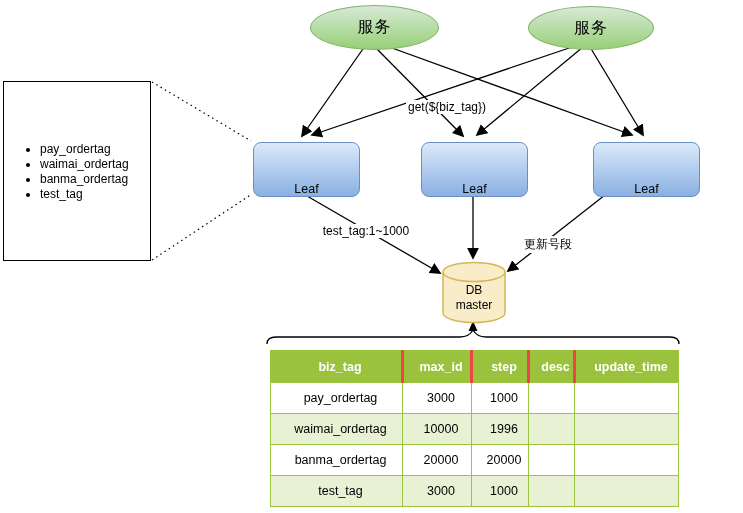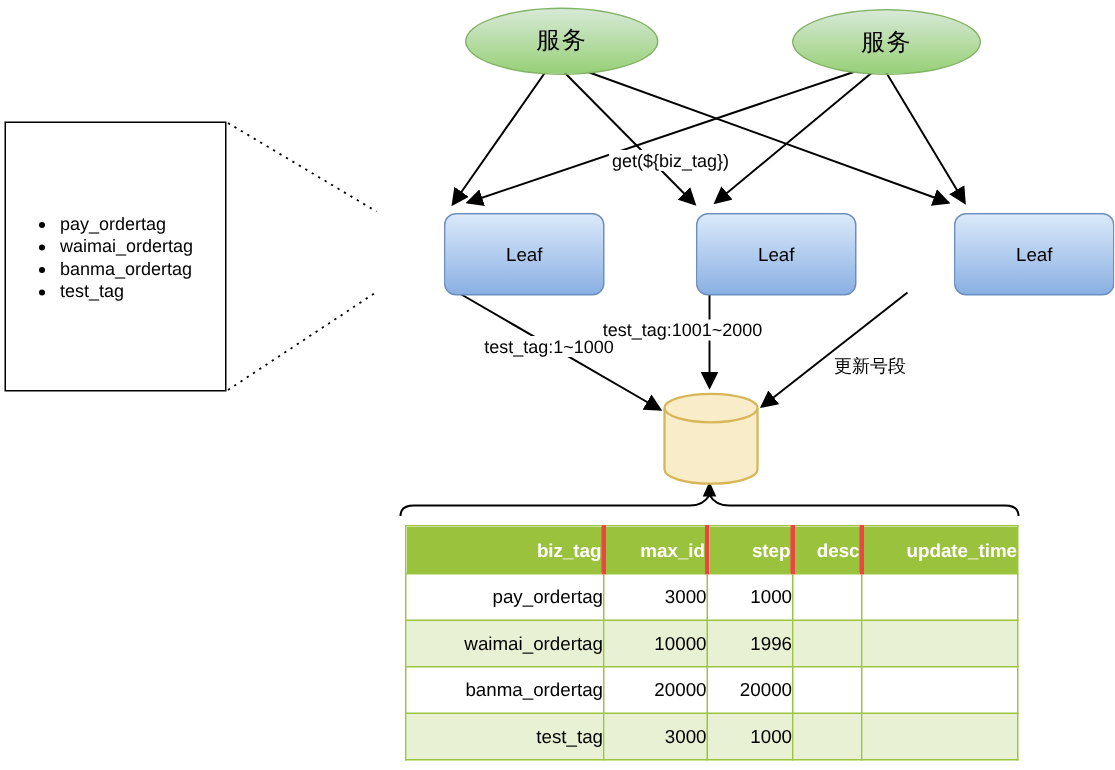--- a/index.html
+++ b/index.html
@@ -13,42 +13,41 @@
   svg.layer line.dotted{stroke-width:1.2;stroke-dasharray:1.5 3.5;}
   .ellipse-node{
     border:1px solid #82b366;border-radius:50%;
     background:linear-gradient(#d7e9d6,#97d077);
     display:flex;align-items:center;justify-content:center;
     font-size:16px;letter-spacing:1px;
   }
   .leaf-node{
     border:1px solid #6c8ebf;border-radius:8px;
     background:linear-gradient(#dbe9fb,#8ab0e2);
-    display:flex;align-items:center;justify-content:center;
+    display:flex;align-items:flex-end;justify-content:center;
     font-size:12.5px;
-    margin-left:43px;
   }
   .note-box{
     border:1px solid #000;background:#fff;
   }
   .note-box ul{margin:0;padding:0 0 0 36px;font-size:12px;line-height:15px;}
   .note-box li{margin:0;padding:0;}
   .edge-label{
     background:#fff;padding:0 2px;font-size:12px;white-space:nowrap;
     transform:translateX(-50%);
   }
   .db-label{
     width:62px;text-align:center;font-size:12px;line-height:15px;
   }
   table.seg{
     border-collapse:collapse;table-layout:fixed;width:408px;
     font-size:12.5px;
   }
   table.seg th, table.seg td{
-    border:1.5px solid #9cc53f;padding:0 0 0 8px;text-align:right;
+    border:1.5px solid #9cc53f;padding:0 0 0 8px;text-align:center;
     overflow:hidden;white-space:nowrap;
   }
   table.seg th{
     background:#9bc23c;color:#fff;font-weight:bold;height:31px;
     border-left:3px solid #ef4444;border-top:1.5px solid #9cc53f;
   }
   table.seg th:first-child{border-left:1.5px solid #9cc53f;}
   table.seg td{height:30px;background:#fff;}
   table.seg tr.alt td{background:#e8f1d3;}
 </style>
@@ -110,23 +109,26 @@
     <ul style="margin-top:60px;">
       <li>pay_ordertag</li>
       <li>waimai_ordertag</li>
       <li>banma_ordertag</li>
       <li>test_tag</li>
     </ul>
   </div>
 
   <div class="abs edge-label" style="left:411px;top:100px;margin-left:36px;">get(${biz_tag})</div>
   <div class="abs edge-label" style="left:318px;top:224px;margin-left:48px;">test_tag:1~1000</div>
-  <div class="abs edge-label" style="left:455px;top:213px;">test_tag:1001~2000</div>
-  <div class="abs edge-label" style="left:548px;top:236px;margin-left:32px;">更新号段</div>
+  <div class="abs edge-label" style="left:548px;top:236px;">更新号段</div>
 
+  <div class="abs db-label" style="left:443px;top:283px;">
+    <div>DB</div>
+    <div>master</div>
+  </div>
 
   <div class="abs" style="left:270px;top:350px;">
     <table class="seg">
       <colgroup>
         <col style="width:132px">
           <col style="width:69px">
           <col style="width:57px">
         <col style="width:46px">
           <col style="width:104px">
       </colgroup>

